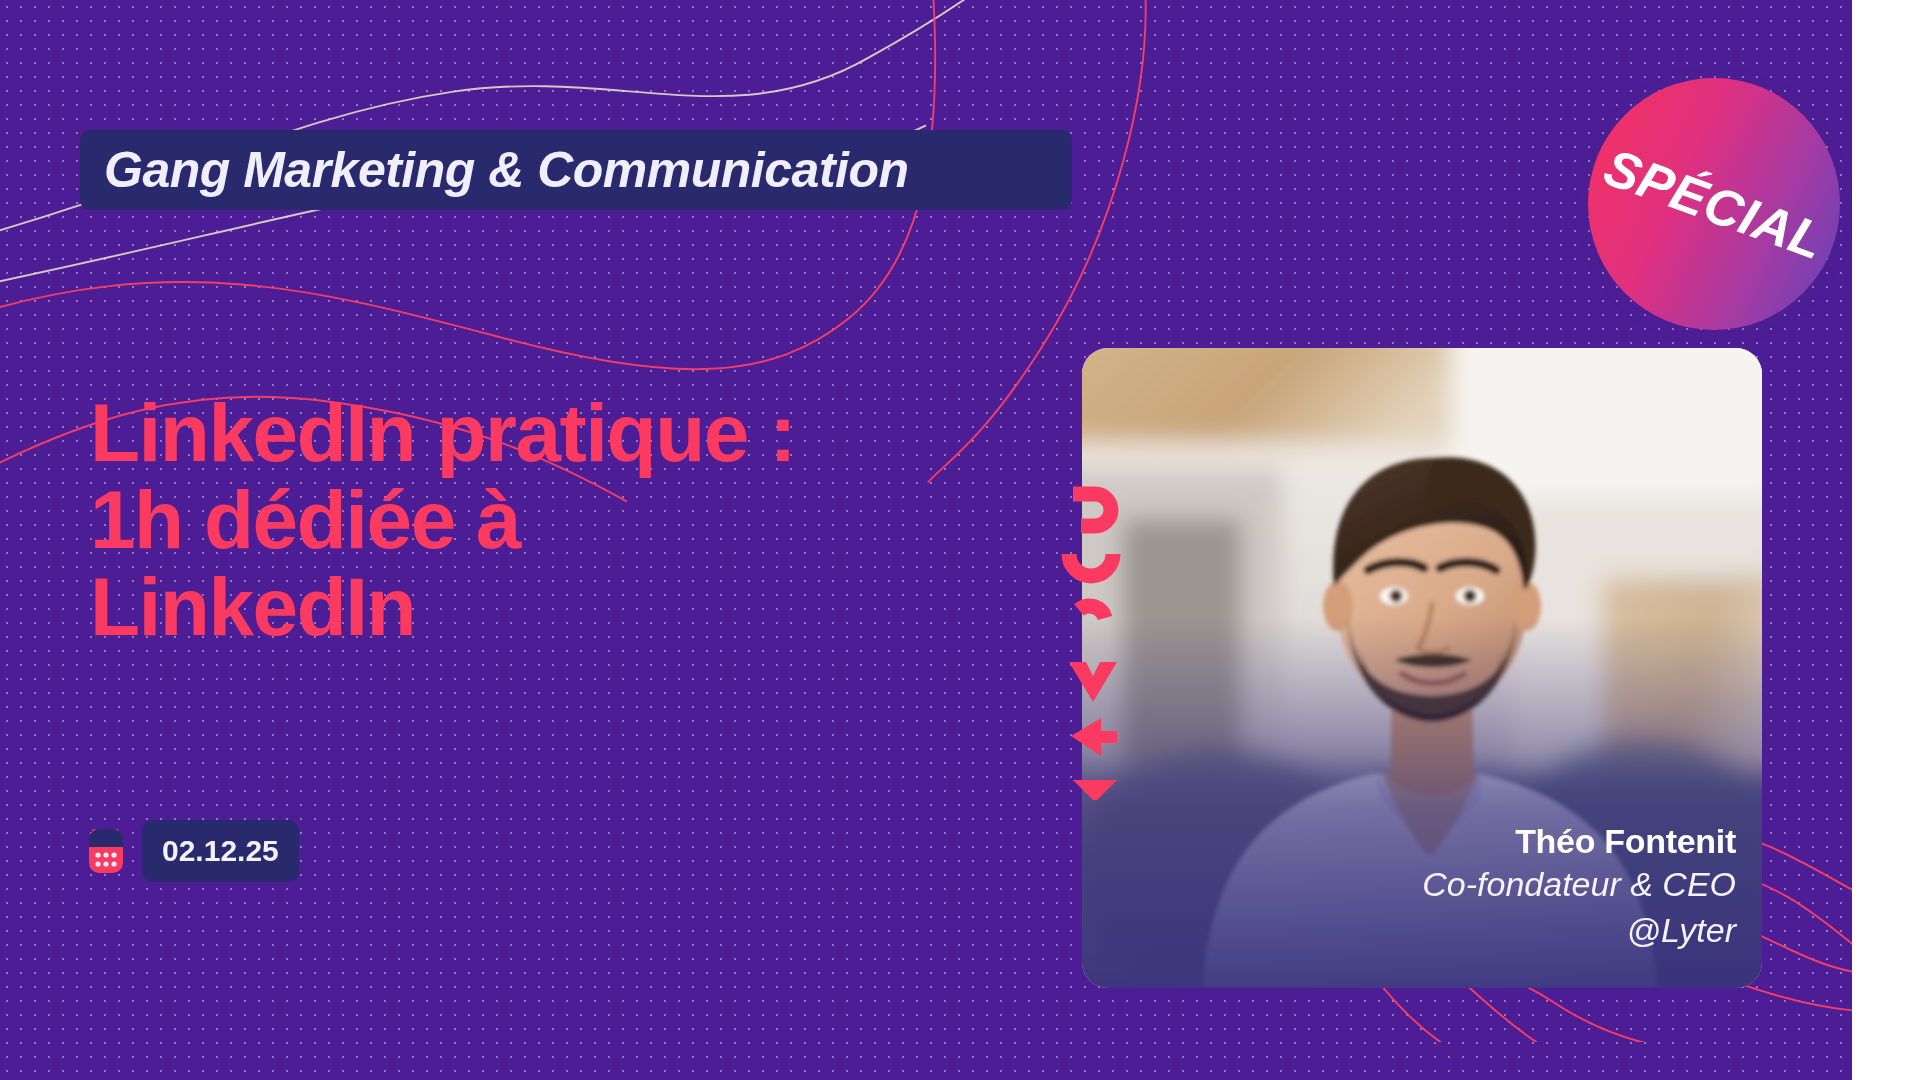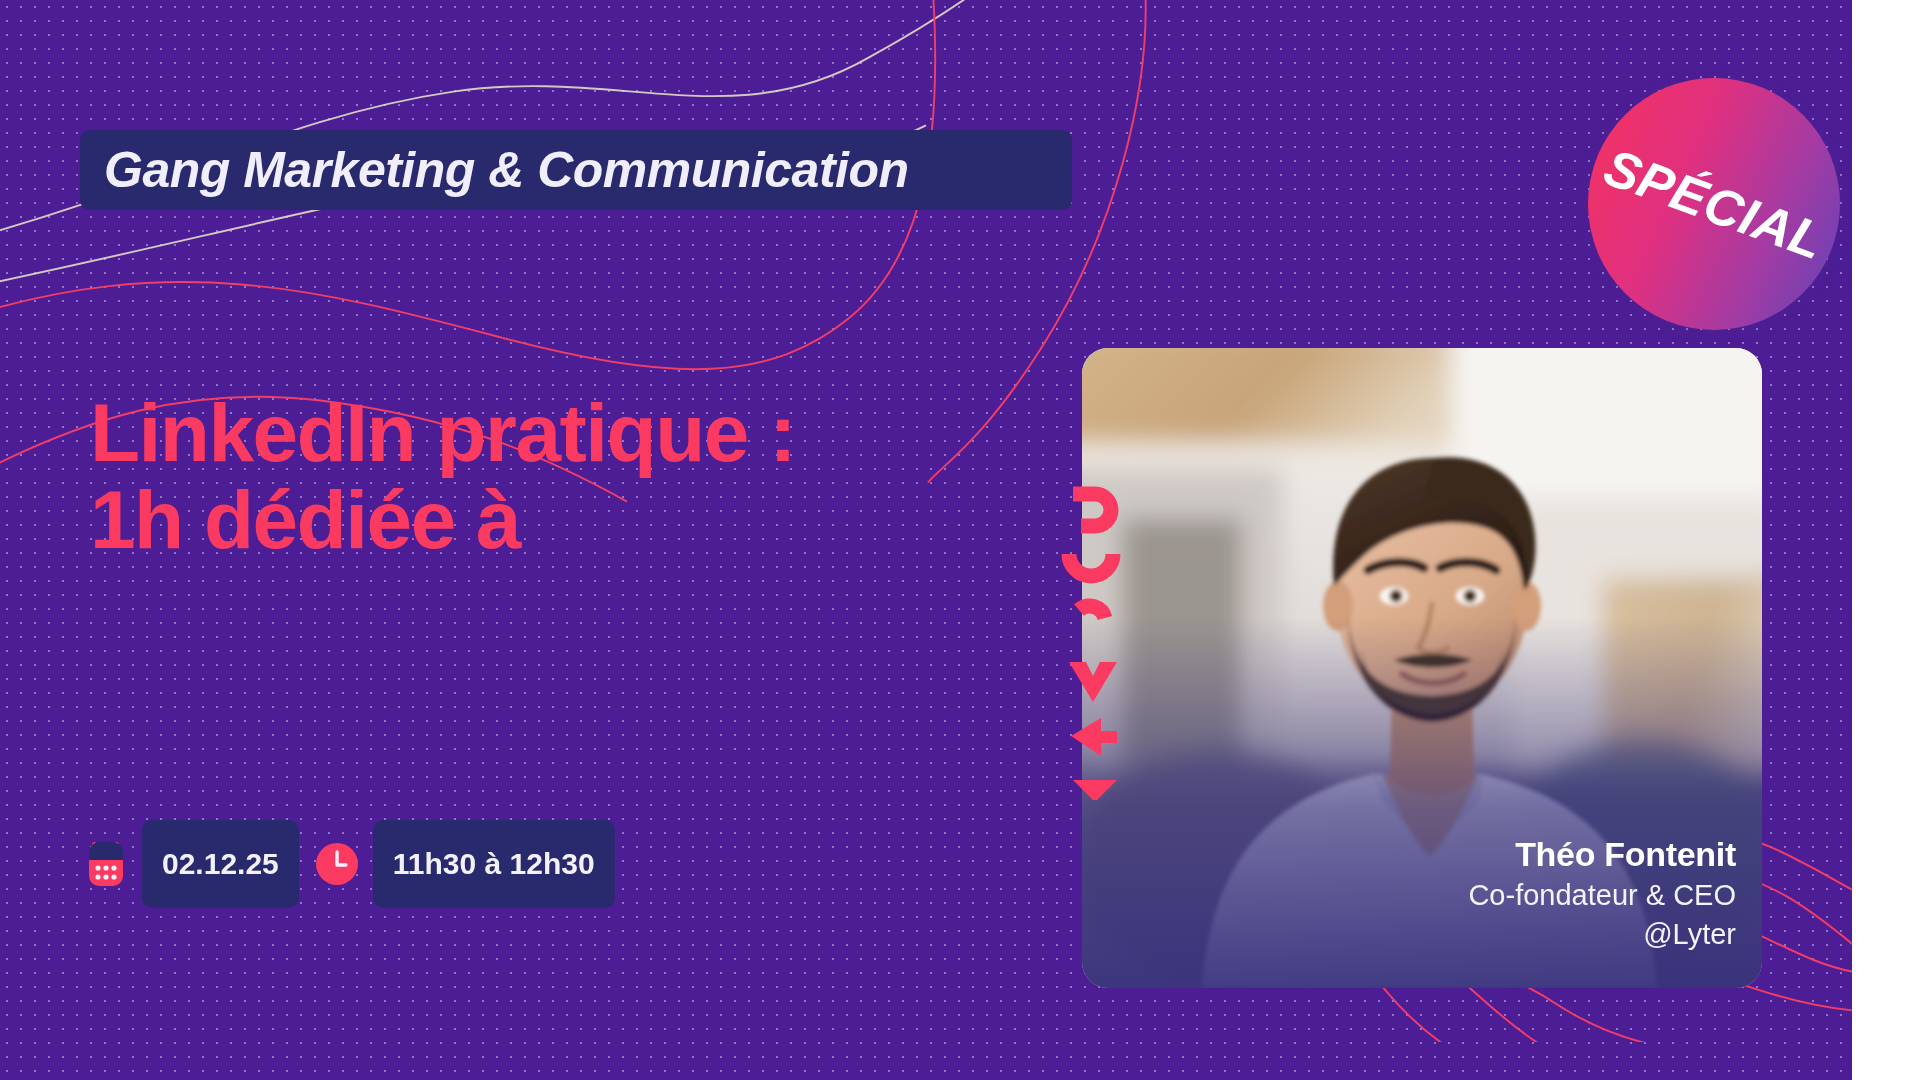--- a/index.html
+++ b/index.html
@@ -71,21 +71,21 @@
     left:84px; top:820px;
     display:flex; align-items:center;
     gap:16px;
     z-index:6;
   }
   .info-group { display:flex; align-items:center; gap:14px; }
   .chip {
     background:#292A6E;
     color:#F3F1FC;
     border-radius:10px;
-    padding:28px 20px;
+    padding:15px 20px;
     font-size:30px;
     font-weight:700;
     letter-spacing:0px;
     white-space:nowrap;
     line-height:1.05;
   }
   .icon-wrap { width:44px; height:50px; display:flex; align-items:center; justify-content:center; }
 
   
   #special-badge {
@@ -134,21 +134,22 @@
   #speaker-info .name {
     color:#FFFFFF;
     font-size:34px;
     font-weight:700;
     line-height:1.25;
     letter-spacing:-.3px;
   }
   #speaker-info .role,
   #speaker-info .company {
     color:#F4F2FD;
-    font-size:29px;
+    font-size:34px;
+    font-style:italic;
     font-weight:400;
     line-height:1.35;
   }
 
   
   #glyph-marks {
     position:absolute;
     left:1055px; top:480px;
     width:80px; height:320px;
     z-index:8;
@@ -181,20 +182,21 @@
     <path d="M 1412 995 C 1440 1035 1470 1065 1500 1085"></path>
   </svg>
 
   <div id="title-bar">
     <span class="txt">Gang Marketing &amp; Communication</span>
   </div>
 
   <div id="headline">
     <div class="line">LinkedIn pratique :</div>
     <div class="line">1h dédiée à</div>
+    <div class="line">LinkedIn</div>
   </div>
 
   <div id="info-row">
 
     <div class="info-group">
       <span class="icon-wrap">
         <svg width="42" height="48" viewBox="0 0 42 48">
           <rect x="7" y="2" width="5" height="14" rx="2.5" fill="#FA3A60"></rect>
           <rect x="29" y="2" width="5" height="14" rx="2.5" fill="#FA3A60"></rect>
           <path d="M4 16 h34 v6 H4 z" fill="#292A6E"></path>
@@ -204,29 +206,20 @@
           <circle cx="21" cy="28" r="2.6" fill="#F2F0FB"></circle>
           <circle cx="29" cy="28" r="2.6" fill="#F2F0FB"></circle>
           <circle cx="13" cy="37" r="2.6" fill="#F2F0FB"></circle>
           <circle cx="21" cy="37" r="2.6" fill="#F2F0FB"></circle>
           <circle cx="29" cy="37" r="2.6" fill="#F2F0FB"></circle>
         </svg>
       </span>
       <span class="chip">02.12.25</span>
     </div>
 
-    <div class="info-group">
-      <span class="icon-wrap">
-        <svg width="44" height="44" viewBox="0 0 44 44">
-          <circle cx="22" cy="22" r="21" fill="#FA3A60"></circle>
-          <path d="M22 10 v13 h9" fill="none" stroke="#F2F0FB" stroke-width="3.4" stroke-linecap="round" stroke-linejoin="round"></path>
-        </svg>
-      </span>
-      <span class="chip">11h30 à 12h30</span>
-    </div>
 
 
   </div>
 
   <div id="special-badge">
     <span class="txt">SPÉCIAL</span>
   </div>
 
   <div id="photo-card">
 

